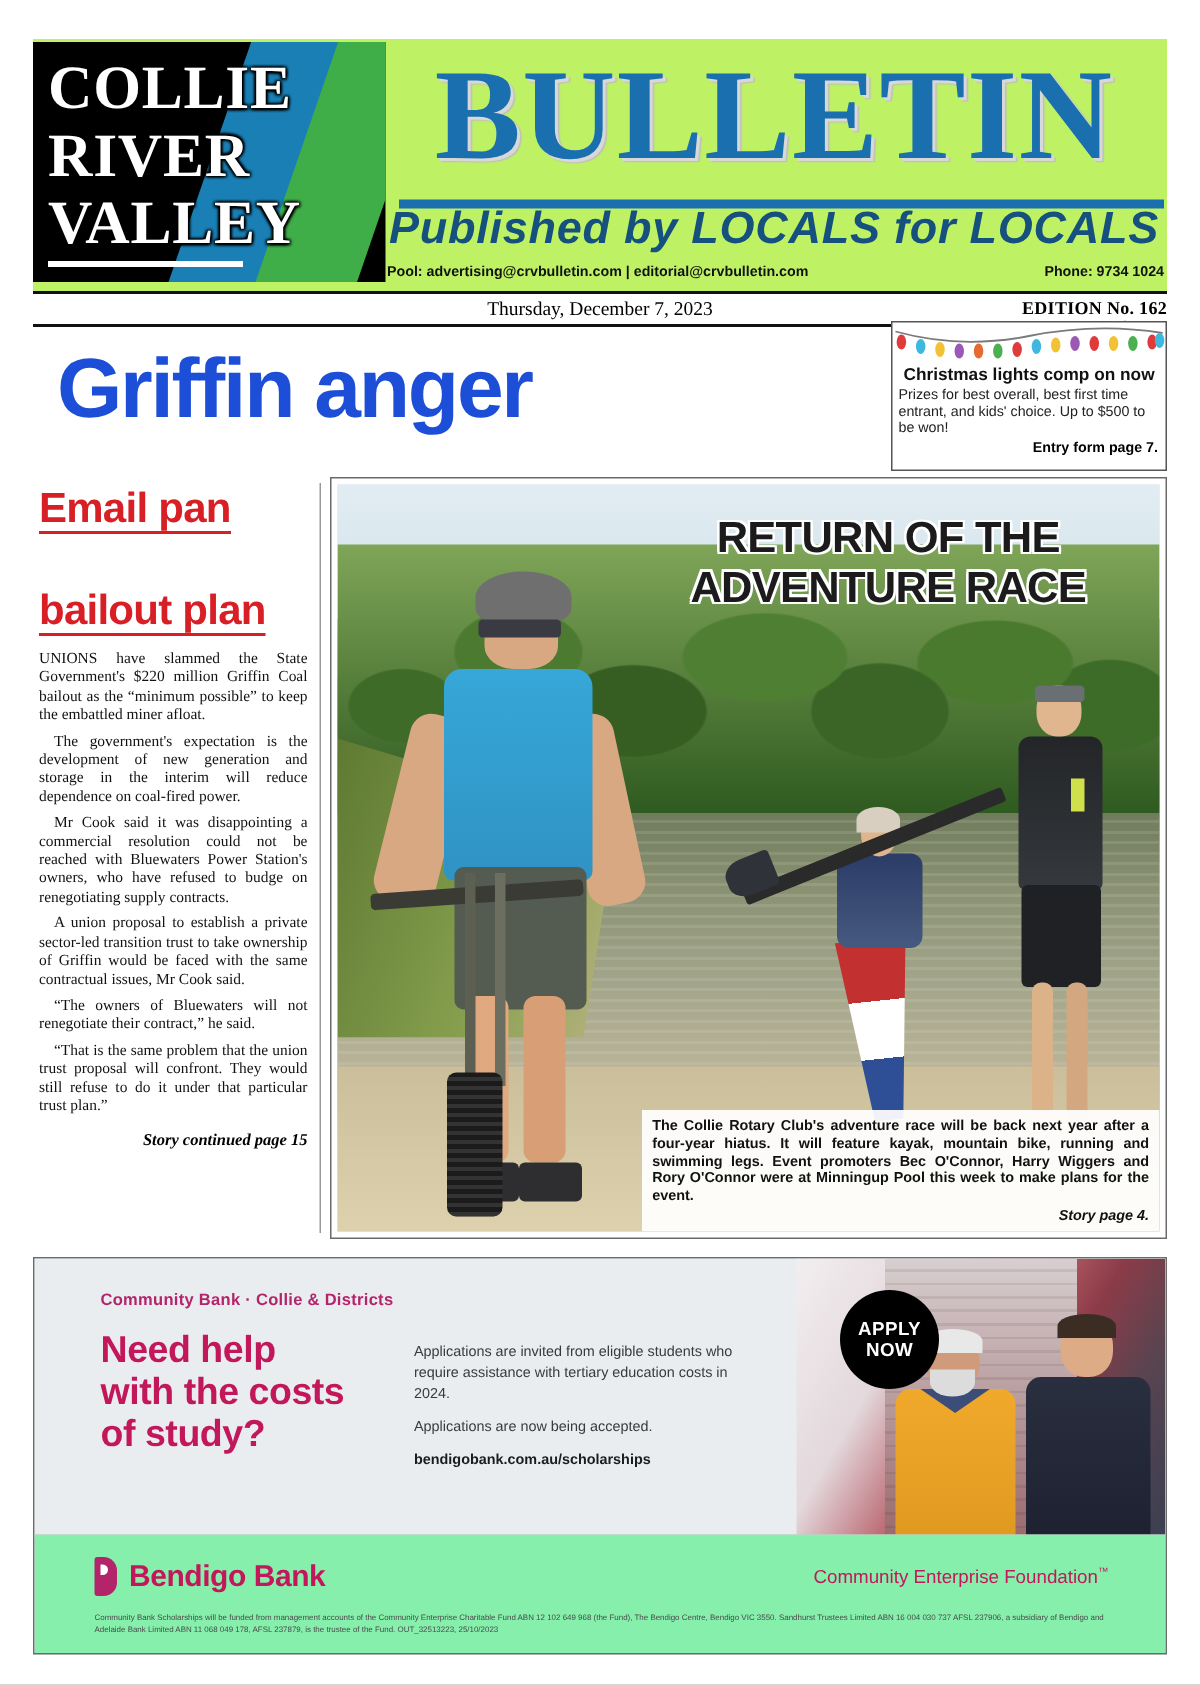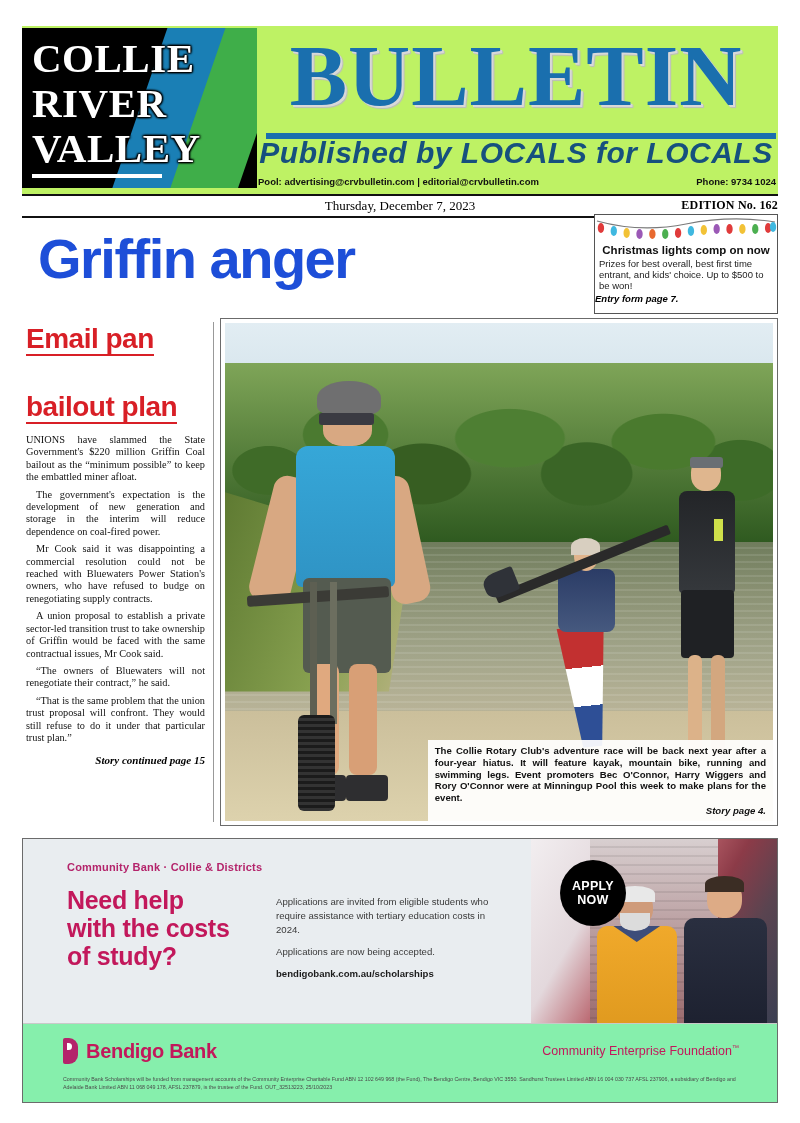--- a/index.html
+++ b/index.html
@@ -119,22 +119,22 @@
   .xmas-lights { position: relative; width: 100%; height: 28px; }
   .xmas-lights svg { display: block; width: 100%; height: 28px; }
   .xmas-title {
     font-size: 11.5px; font-weight: bold; color: #111;
     padding: 1px 4px 0 4px; line-height: 13px; text-align: center;
   }
   .xmas-body {
     font-size: 9.5px; color: #222; padding: 1px 4px 0 4px; line-height: 11px;
   }
   .xmas-entry {
-    font-size: 9.5px; font-weight: bold; font-style: italic;
-    text-align: left; padding: 2px 5px 0 0;
+    font-size: 9.5px; font-weight: bold; 
+    text-align: right; padding: 2px 5px 0 0;
   }
 
   
   .left-col {
     position: absolute; left: 26px; top: 322px;
     width: 188px; height: 500px;
     border-right: 1px solid #999;
     padding-right: 8px;
   }
   .sub-headline {
@@ -489,20 +489,24 @@
       <div class="ph-stand">
         <div class="st-torso"></div>
         <div class="st-logo"></div>
         <div class="st-short"></div>
         <div class="st-legL"></div>
         <div class="st-legR"></div>
         <div class="st-head"></div>
         <div class="st-glass"></div>
       </div>
 
+      <div class="photo-overlay-title">
+        <div>RETURN OF THE</div>
+        <div>ADVENTURE RACE</div>
+      </div>
 
       <div class="photo-caption">
         <p>The Collie Rotary Club's adventure race will be back next year after a four-year hiatus. It will feature kayak, mountain bike, running and swimming legs. Event promoters Bec O'Connor, Harry Wiggers and Rory O'Connor were at Minningup Pool this week to make plans for the event.</p>
         <p class="story-page">Story page 4.</p>
       </div>
     </div>
   </div>
 
   <div class="ad">
     <div class="ad-main">

